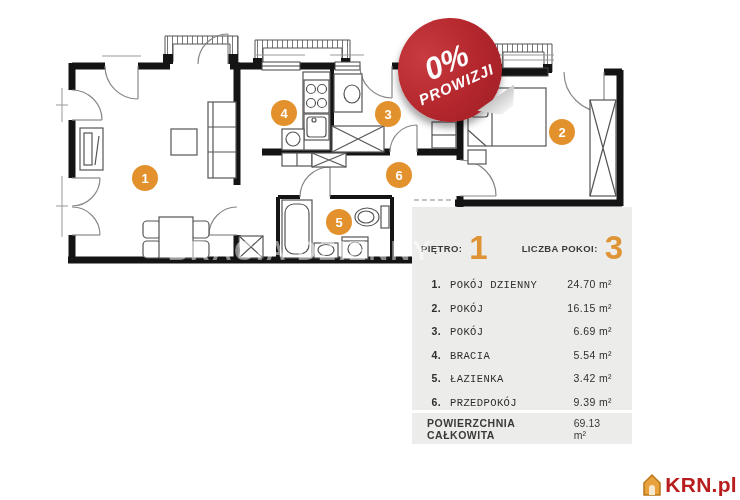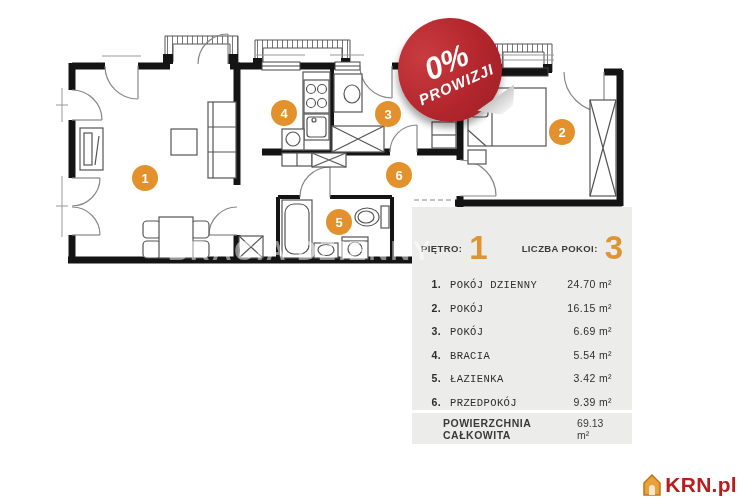--- a/index.html
+++ b/index.html
@@ -14,21 +14,21 @@
   .hgroup{display:flex;align-items:center;gap:7px;}
   .hlabel{font-size:9.5px;font-weight:bold;color:#3a3a3a;letter-spacing:.4px;}
   .hvalue{font-size:33px;font-weight:bold;color:#DE9334;line-height:30px;}
   .room-list{margin-top:15px;padding:0 20px 0 15px;}
   .room-row{display:flex;align-items:baseline;font-size:10.5px;color:#2e2e2e;
             letter-spacing:.4px;margin-bottom:10.6px;}
   .rno{width:14px;text-align:right;margin-right:9px;font-weight:bold;}
   .rname{flex:1;font-family:Liberation Mono, monospace;}
   .rarea{text-align:center;}
   .panel-footer{background:#ECECEA;margin-top:3px;height:31px;display:flex;align-items:center;
-                justify-content:space-between;padding:0 20px 0 31px;font-size:10.5px;color:#3a3a3a;}
+                justify-content:space-between;padding:0 20px 0 15px;font-size:10.5px;color:#3a3a3a;}
   .panel-footer .tlabel{font-weight:bold;letter-spacing:.5px;}
 
   
   .watermark{position:absolute;left:168px;top:236px;z-index:3;font-size:27px;font-weight:bold;
              letter-spacing:2.5px;color:rgba(255,255,255,.5);white-space:nowrap;pointer-events:none;}
 
   
   .badge{position:absolute;left:396px;top:16px;width:120px;height:98px;z-index:4;}
   .badge-circle{position:absolute;left:2px;top:2px;width:104px;height:104px;border-radius:50%;
                 background:radial-gradient(circle at 32% 28%, #C83B41 0%, #B2262C 55%, #9E1F26 100%);

